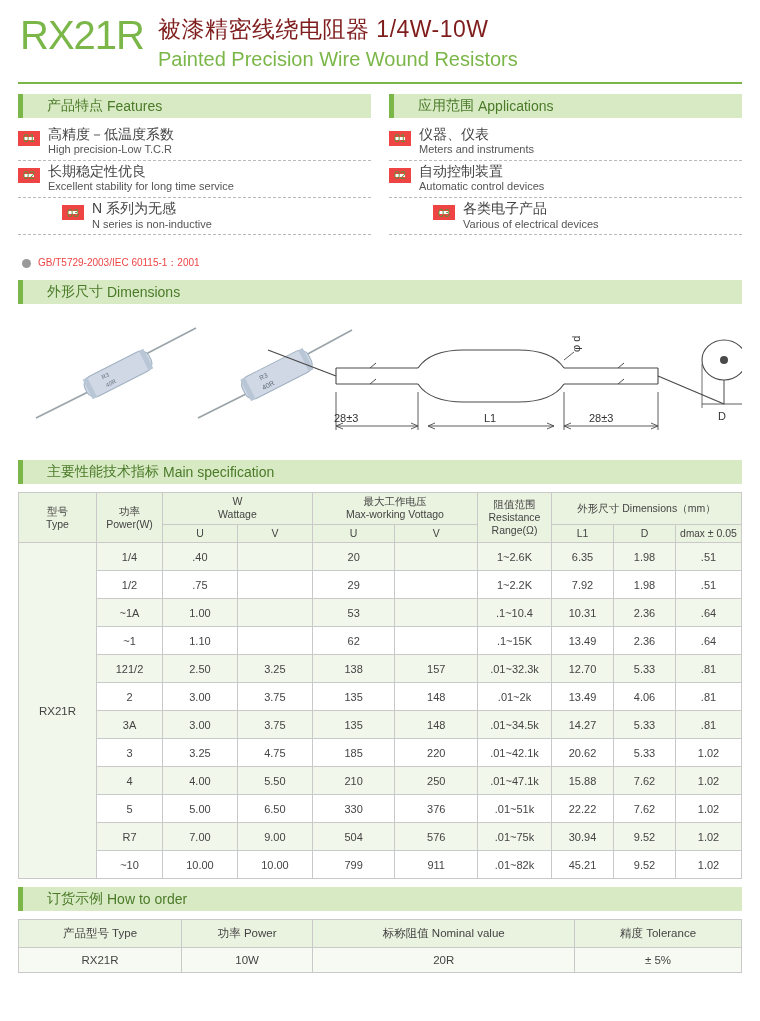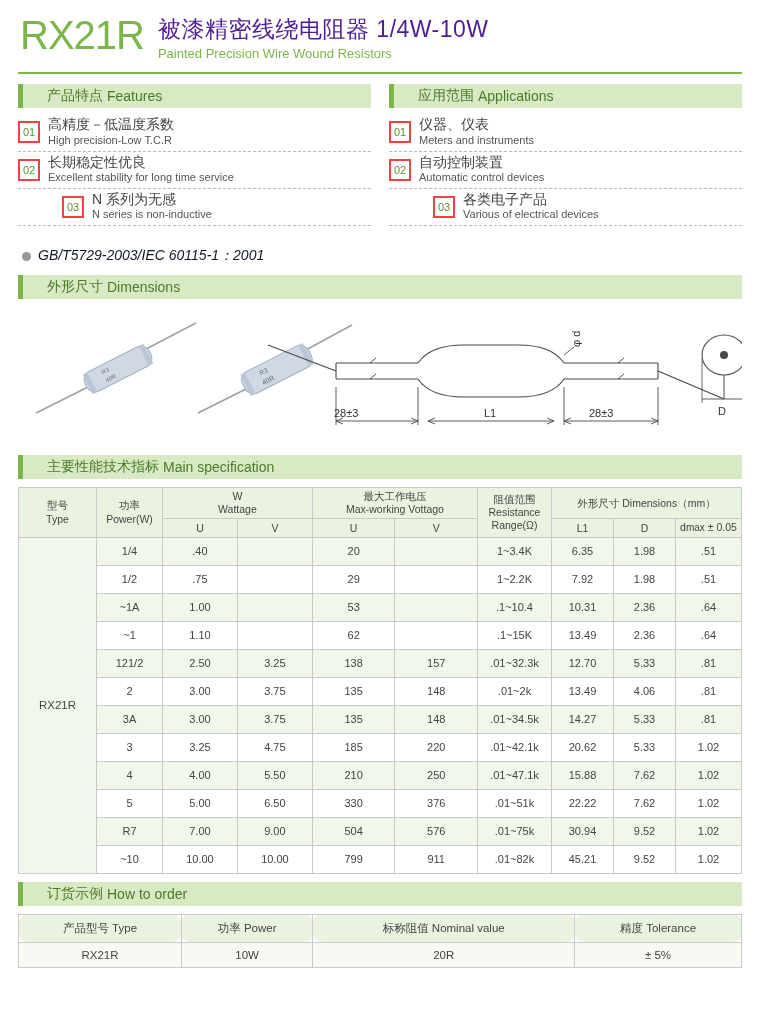--- a/index.html
+++ b/index.html
@@ -19,22 +19,22 @@
   .header { display:flex; align-items:flex-start; padding: 14px 0 6px 0; }
   .prodcode {
     font-size: 40px;
     color: #7ab648;
     font-family: "Liberation Sans", sans-serif;
     letter-spacing: -1px;
     line-height: 1.05;
     padding-left: 2px;
   }
   .titles { padding-left: 14px; padding-top: 2px; }
-  .title-cn { font-size: 23px; color:#4c1d95; line-height:1.2; letter-spacing:0.5px;}
-  .title-en { font-size: 13px; color:#7ab648; line-height:1.3; margin-top:2px;}
+  .title-cn { font-size: 23px; color:#7f1d1d; line-height:1.2; letter-spacing:0.5px;}
+  .title-en { font-size: 20px; color:#7ab648; line-height:1.3; margin-top:2px;}
 
   .rule { height:2px; background:#7ab648; margin: 4px 0 0 0; }
 
   
   .secbar {
     background:#d8eac4;
     border-left: 5px solid #7ab648;
     height: 24px;
     display:flex; align-items:center;
     padding-left: 24px;
@@ -44,54 +44,54 @@
   .secbar .cn { color:#4a7a28; }
   .secbar .en { color:#4a7a28; margin-left:4px; }
 
   
   .cols { display:flex; gap: 18px; margin-top: 10px; }
   .col { flex:1; }
   .feat-list { margin-top: 6px; }
   .feat-row { display:flex; align-items:flex-start; padding: 2px 0 3px 0; border-bottom:1px dashed #bbb; }
   .feat-row:last-child { border-bottom: 1px dashed #bbb; padding-left: 44px; }
   .num {
-    border:2px solid #ef4444;
+    border:6px solid #ef4444;
     color:#5d8f33;
     font-size:11px;
-    width: 22px; height:22px;
+    width: 22px; height:15px;
     display:flex; align-items:center; justify-content:center;
     margin-right:8px; margin-top:5px;
     flex: 0 0 22px;
   }
   .feat-text { line-height:1.25; }
   .feat-cn { font-size:14px; color:#444; }
   .feat-en { font-size:11px; color:#555; }
 
   
-  .std-line { display:flex; align-items:center; margin: 9px 0 10px 4px; font-size:14px; color:#0f172a;font-style:italic;}
+  .std-line { display:flex; align-items:center; margin: 9px 0 10px 4px; font-size:10px; color:#ef4444;}
   .dot { width:9px; height:9px; border-radius:50%; background:#999; margin-right:7px; }
 
   
   .dims { position:relative; height: 152px; margin-top: 4px; }
 
   
   table { border-collapse: collapse; width:100%; font-size:11px; }
   .spec { margin-top:8px;border-radius:25px; }
   .spec th, .spec td { border:1px solid #c9c9c9; text-align:center; color:#444; }
   .spec thead th { background:#eaf3e0; font-weight:normal; padding:2px 1px; line-height:1.25; font-size:10.5px;}
   .spec tbody td { height:28px; }
   .spec tbody tr:nth-child(odd) td { background:#f2f7ec; }
   .spec tbody tr:nth-child(even) td { background:#ffffff; }
   .spec td.typecell { background:#f2f7ec !important; font-size:11.5px; }
   .sub { font-size:10px; }
 
   
   .order { margin-top:8px; }
   .order th, .order td { border:1px solid #c9c9c9; text-align:center; padding:6px 2px; font-size:11.5px; color:#444;}
-  .order thead th { background:#eaf3e0; font-weight:normal;border-radius:9px; }
+  .order thead th { background:#eaf3e0; font-weight:normal; }
   .order tbody td { background:#f6faf2; }
 
   .spacer8 { height:8px; }
   .spacer12 { height:12px; }
 </style>
 </head>
 <body>
 
 <div class="page">
 
@@ -306,21 +306,21 @@
       </tr>
     </thead>
     <tbody>
       <tr>
         <td class="typecell" rowspan="12">RX21R</td>
         <td>1/4</td>
         <td>.40</td>
         <td></td>
         <td>20</td>
         <td></td>
-        <td>1~3.4K</td>
+        <td>1~2.6K</td>
         <td>6.35</td>
         <td>1.98</td>
         <td>.51</td>
       </tr>
       <tr>
         <td>1/2</td>
         <td>.75</td>
         <td></td>
         <td>29</td>
         <td></td>

